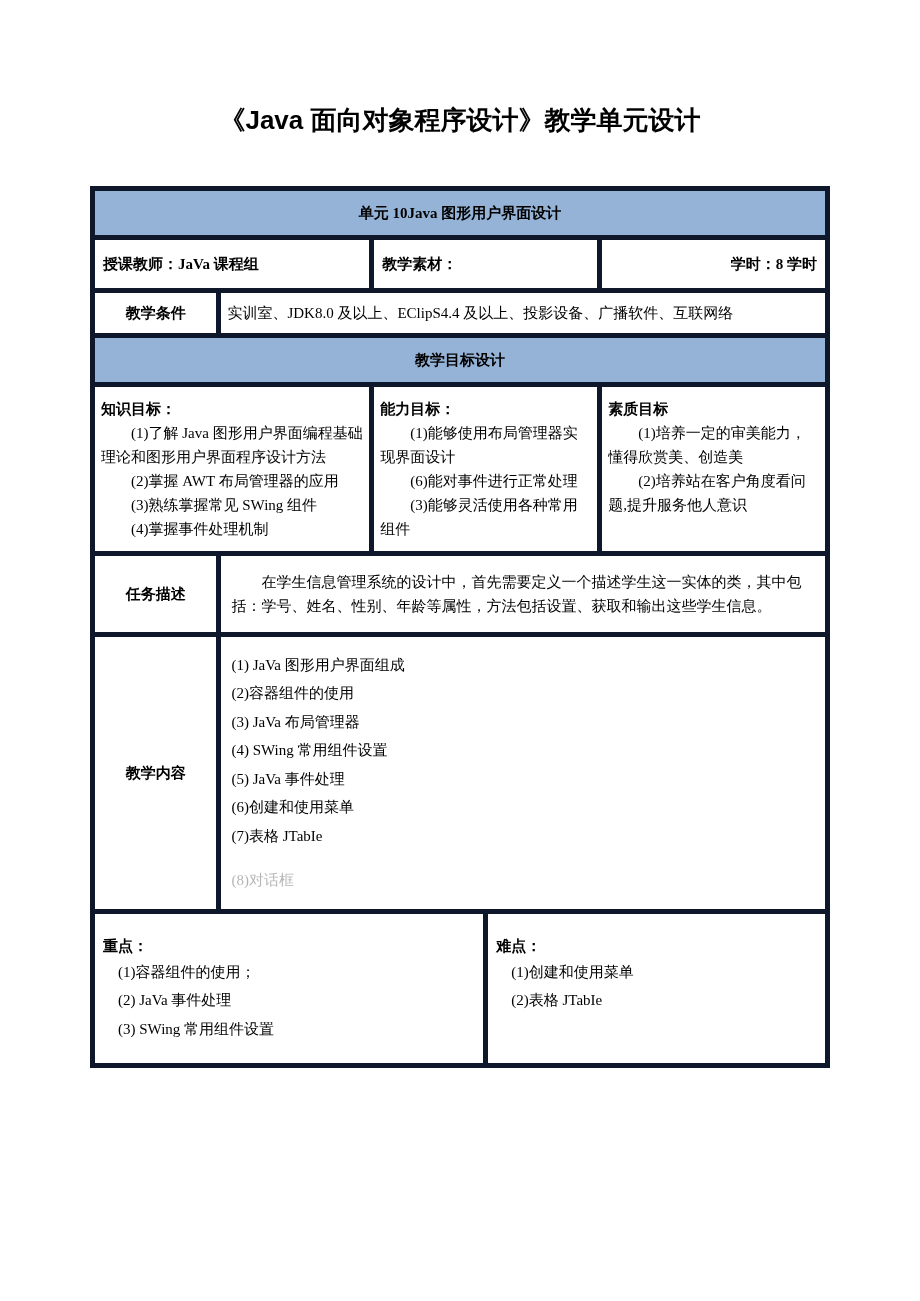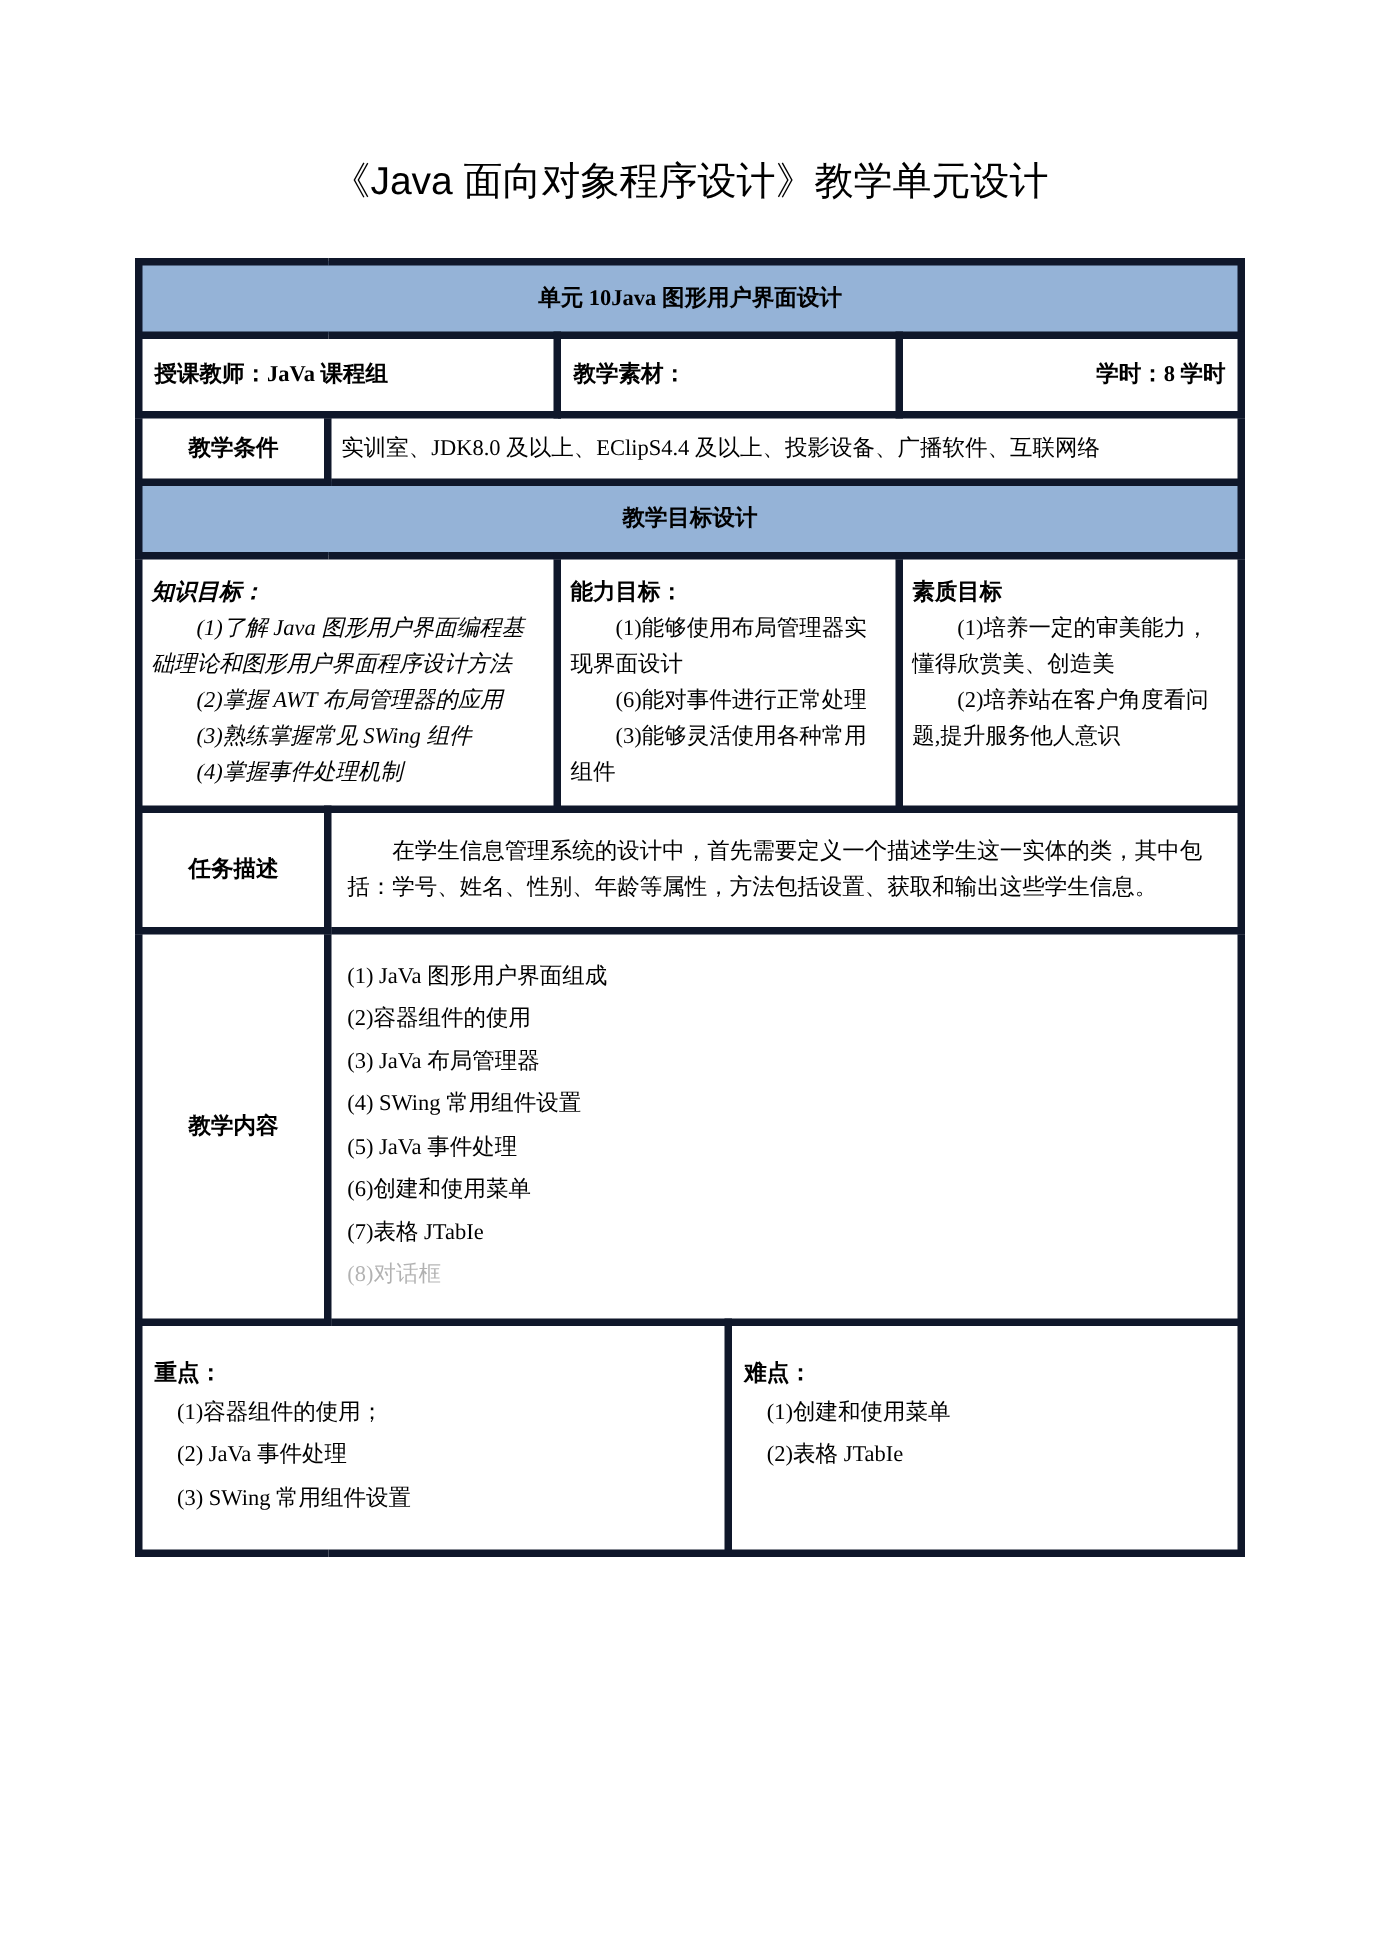--- a/index.html
+++ b/index.html
@@ -11,22 +11,22 @@
       font-family: "SimSun", "宋体", serif;
       background: #ffffff;
       padding: 100px 90px 40px 90px;
       font-size: 15px;
       line-height: 1.6;
       color: #000;
     }
     .title {
       text-align: center;
       font-size: 26px;
-      font-weight: normal;
-      margin-bottom: 30px;
+      font-weight: bold;
+      margin-bottom: 44px;
       font-family: "SimHei", "黑体", sans-serif;
     }
     table {
       width: 100%;
       border-collapse: collapse;
     }
     td {
       border: 5px solid #0f172a;
       padding: 8px 6px;
       vertical-align: middle;
@@ -101,21 +101,21 @@
     </td>
   </tr>
   <tr>
     <td class="label-cell" style="width:80px;">教学条件</td>
     <td colspan="5">实训室、JDK8.0 及以上、EClipS4.4 及以上、投影设备、广播软件、互联网络</td>
   </tr>
   <tr>
     <td colspan="6" class="header-blue">教学目标设计</td>
   </tr>
   <tr class="goals-row">
-    <td colspan="3" style="width:38%;font-style:italic;">
+    <td colspan="3" style="width:38%;">
       <div class="goal-title">知识目标：</div>
       <div class="indent">(1)了解 Java 图形用户界面编程基础理论和图形用户界面程序设计方法</div>
       <div class="indent">(2)掌握 AWT 布局管理器的应用</div>
       <div class="indent">(3)熟练掌握常见 SWing 组件</div>
       <div class="indent">(4)掌握事件处理机制</div>
     </td>
     <td colspan="2" style="width:31%;">
       <div class="goal-title">能力目标：</div>
       <div class="indent">(1)能够使用布局管理器实现界面设计</div>
       <div class="indent">(6)能对事件进行正常处理</div>
@@ -134,21 +134,21 @@
   <tr>
     <td class="label-cell">教学内容</td>
     <td colspan="5" class="content-cell">
       <div>(1) JaVa 图形用户界面组成</div>
       <div>(2)容器组件的使用</div>
       <div>(3)  JaVa 布局管理器</div>
       <div>(4)  SWing 常用组件设置</div>
       <div>(5)  JaVa 事件处理</div>
       <div>(6)创建和使用菜单</div>
       <div>(7)表格 JTabIe</div>
-      <div style="opacity:0.3;">(8)对话框</div>
+      <div style="opacity:0.3;margin-top:16px;">(8)对话框</div>
     </td>
   </tr>
   <tr class="bottom-row">
     <td colspan="4" style="width:50%;border-radius:17px;">
       <div class="bottom-title">重点：</div>
       <div class="bottom-list">
         <div>(1)容器组件的使用；</div>
         <div>(2)  JaVa 事件处理</div>
         <div>(3)  SWing 常用组件设置</div>
       </div>

